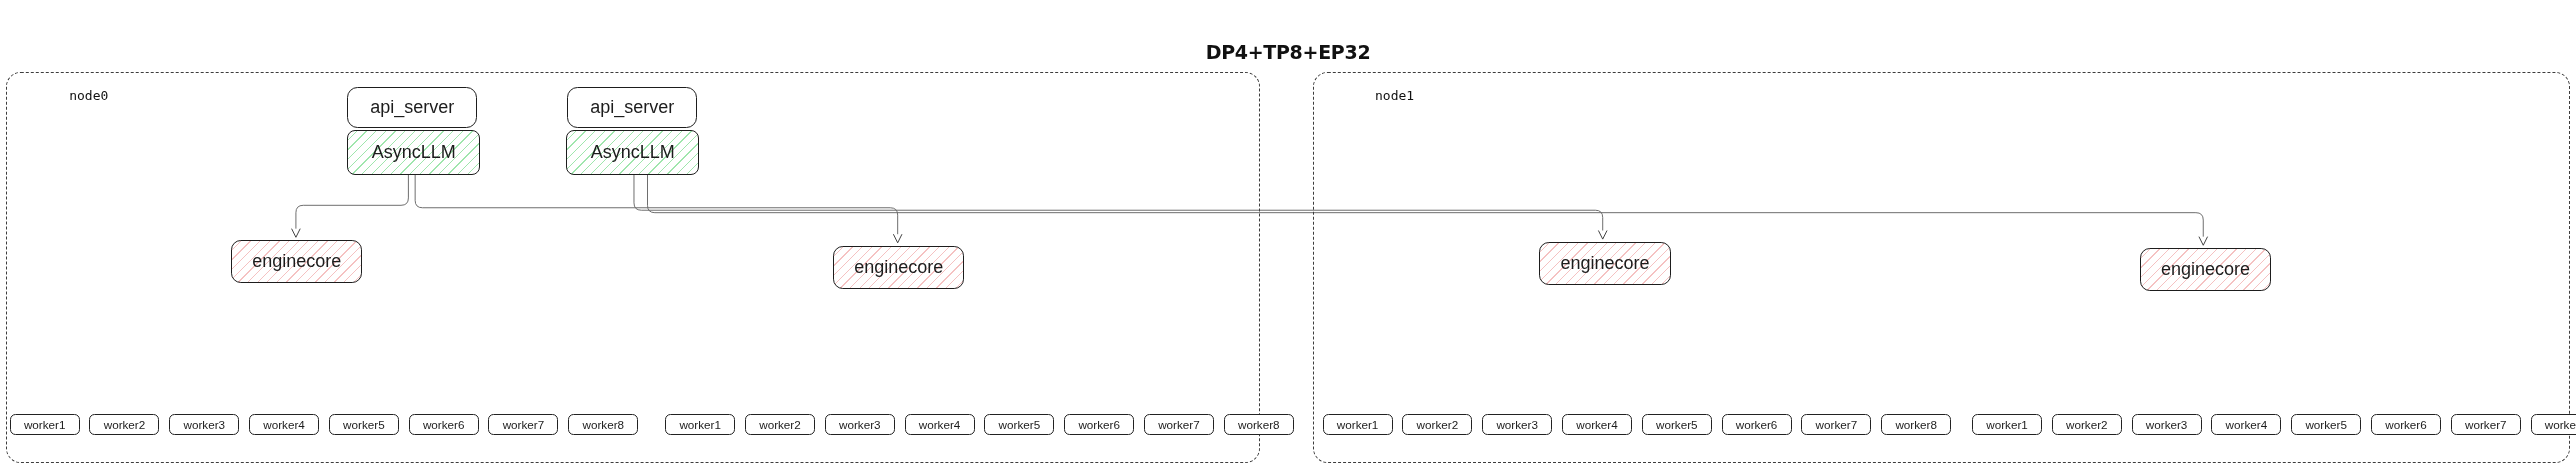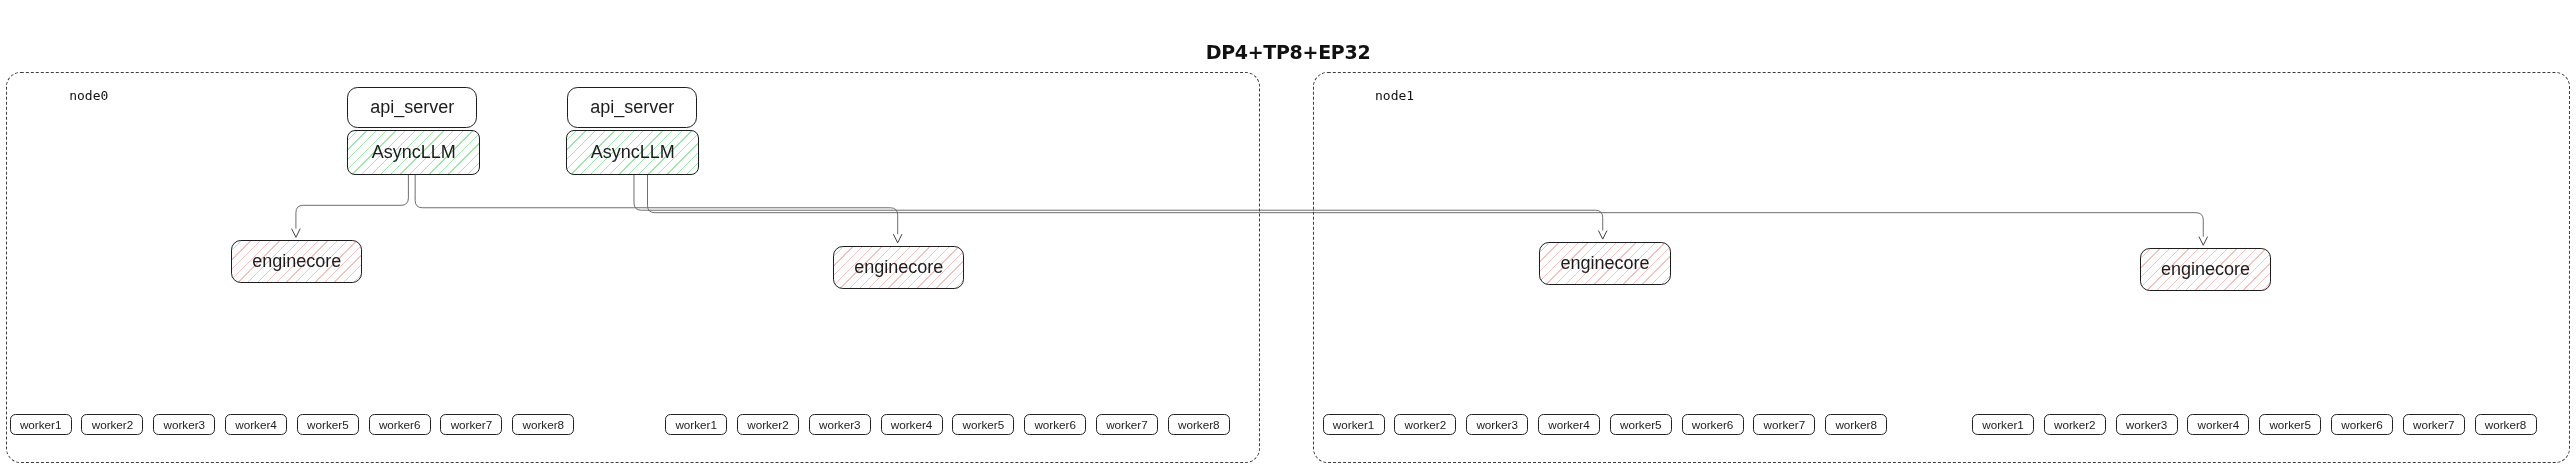--- a/index.html
+++ b/index.html
@@ -31,21 +31,21 @@
     background:repeating-linear-gradient(135deg,#ffffff 0px,#ffffff 5.9px,#9fe6ad 5.9px,#9fe6ad 6.8px);
   }
   .engine{
     border-radius:9.8px;
     background:repeating-linear-gradient(135deg,#ffffff 0px,#ffffff 5.9px,#f5c2c2 5.9px,#f5c2c2 6.8px);
   }
   .worker-row{
     position:absolute;display:flex;gap:9.8px;
   }
   .worker{
-    width:62px;height:21px;border:1.2px solid #222;border-radius:5.5px;background:#fff;
+    width:70px;height:21px;border:1.2px solid #222;border-radius:5.5px;background:#fff;
     display:flex;align-items:center;justify-content:center;
     font-size:11.7px;color:#1c1c1c;box-sizing:border-box;white-space:nowrap;
   }
   .edges{position:absolute;left:0;top:0;pointer-events:none;}
   .edge{stroke:#6b6b6b;stroke-width:1.6;fill:none;}
   .arrowhead{stroke:#333333;stroke-width:1.5;fill:none;}
 </style>
 </head>
 <body>
 

